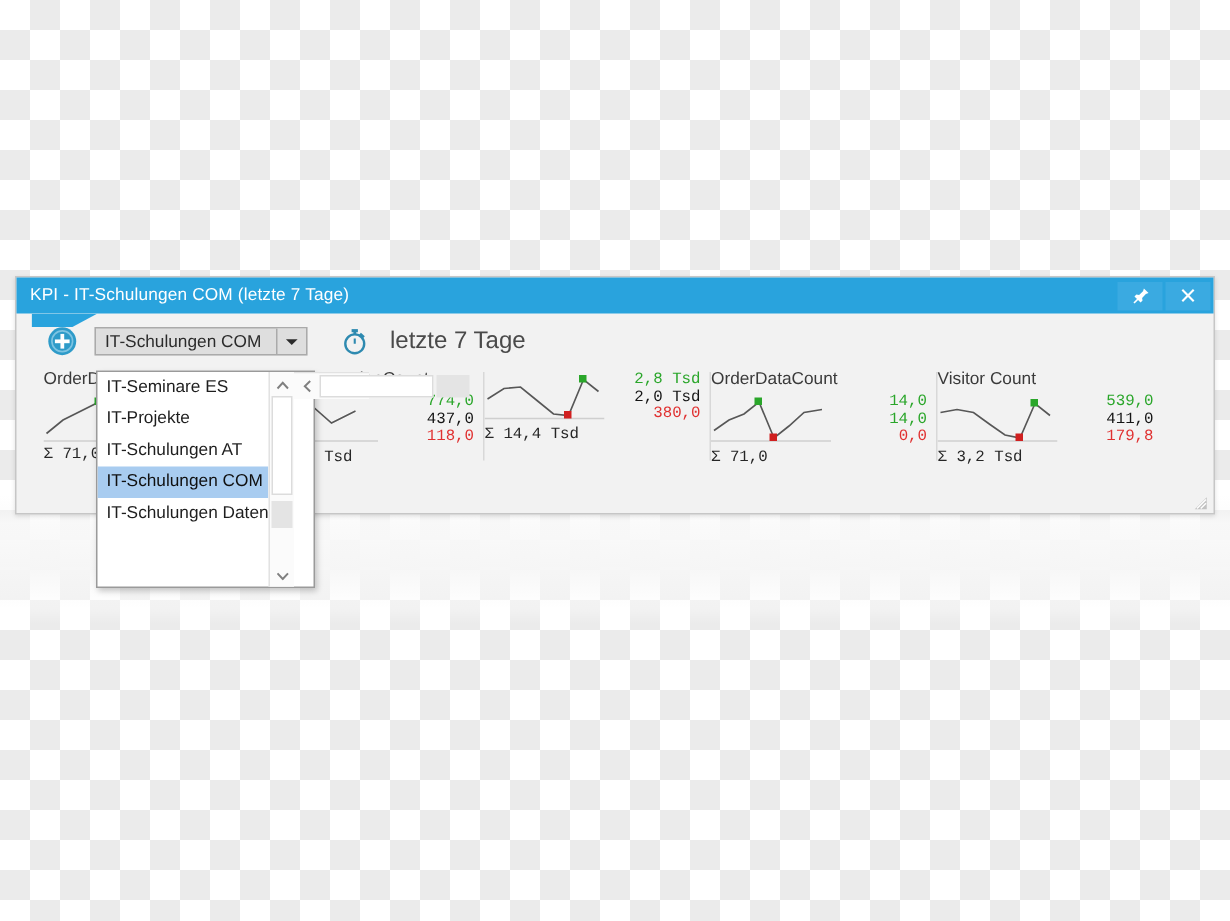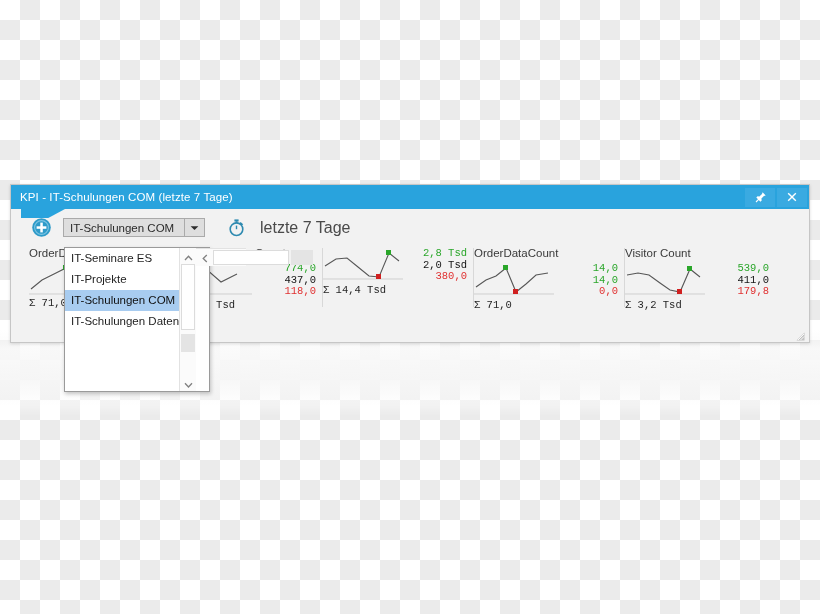--- a/index.html
+++ b/index.html
@@ -510,20 +510,21 @@
     </svg>
   </div>
 </div>
 
 <div id="dropdown-popup">
   <div class="dd-body">
 
     <div class="dd-list">
       <div class="dd-item">IT-Seminare ES</div>
       <div class="dd-item">IT-Projekte</div>
+      <div class="dd-item">IT-Schulungen AT</div>
       <div class="dd-item selected">IT-Schulungen COM</div>
       <div class="dd-item">IT-Schulungen Daten</div>
     </div>
 
     <div class="dd-vscroll">
       <div class="sb-arrow">
         <span>
           <svg width="9" height="6" viewBox="0 0 9 6">
             <polyline points="1,5 4.5,1.2 8,5" fill="none" stroke="#808080" stroke-width="1.3"></polyline>
           </svg>

